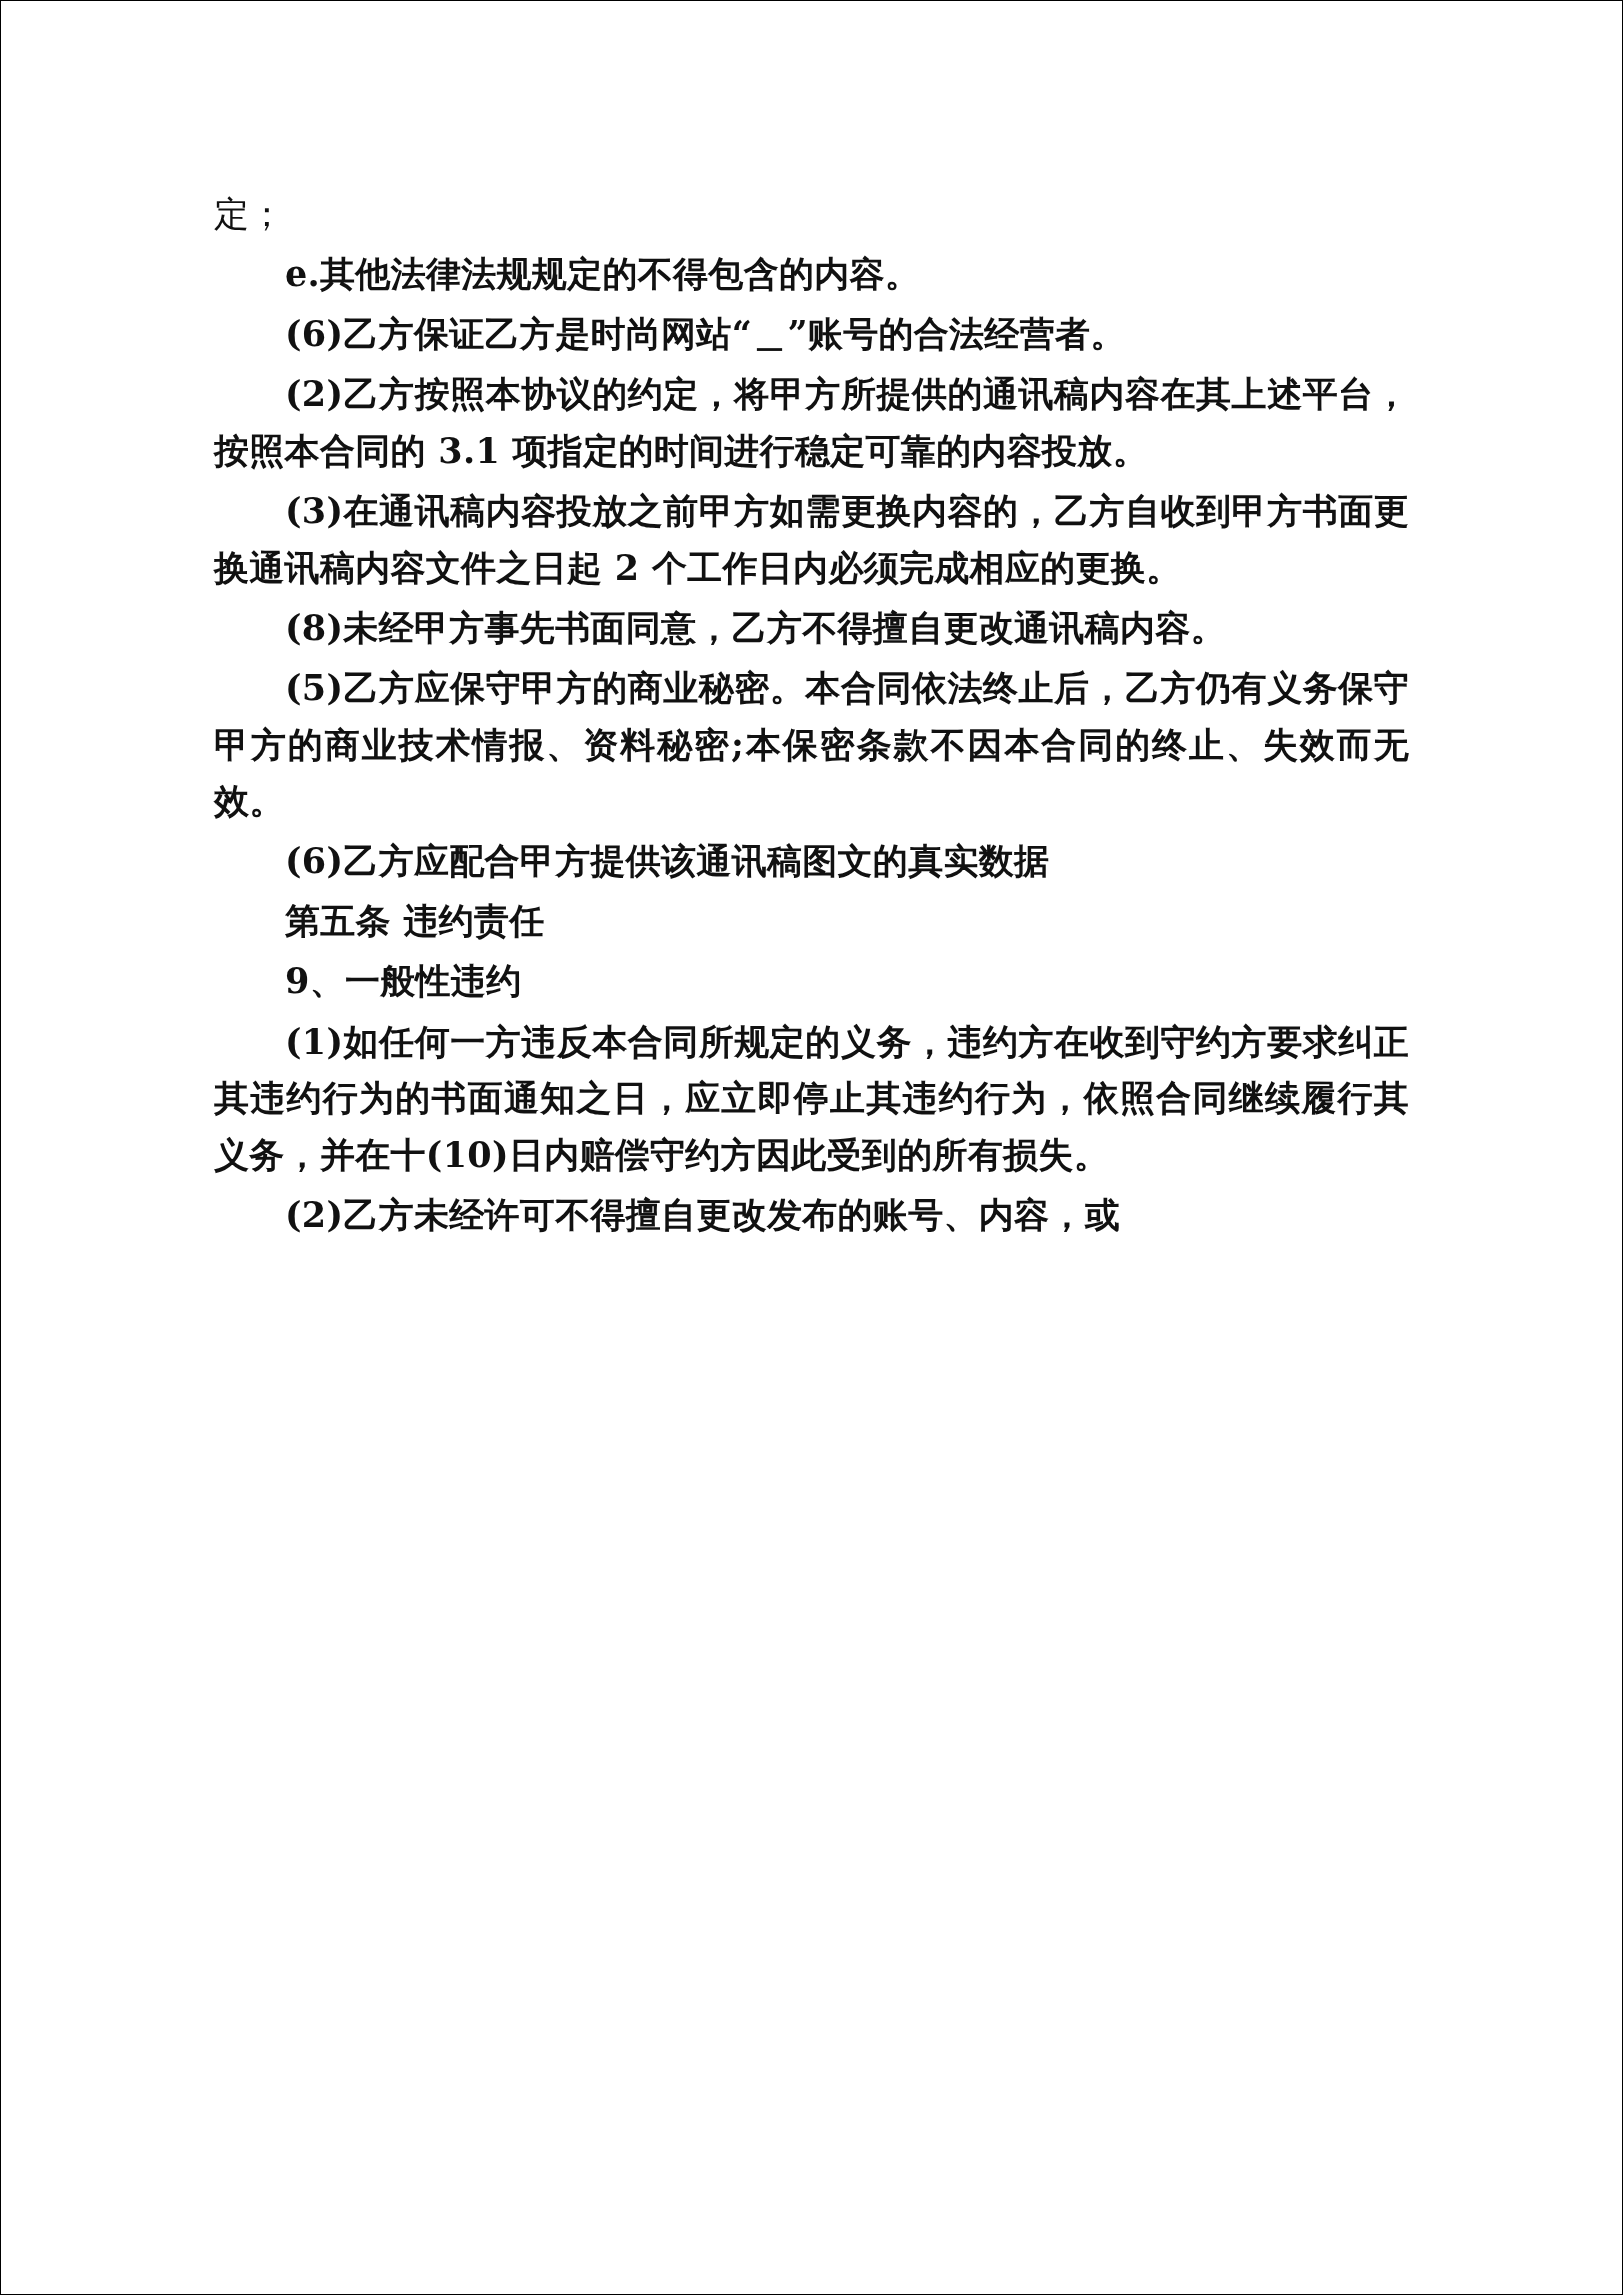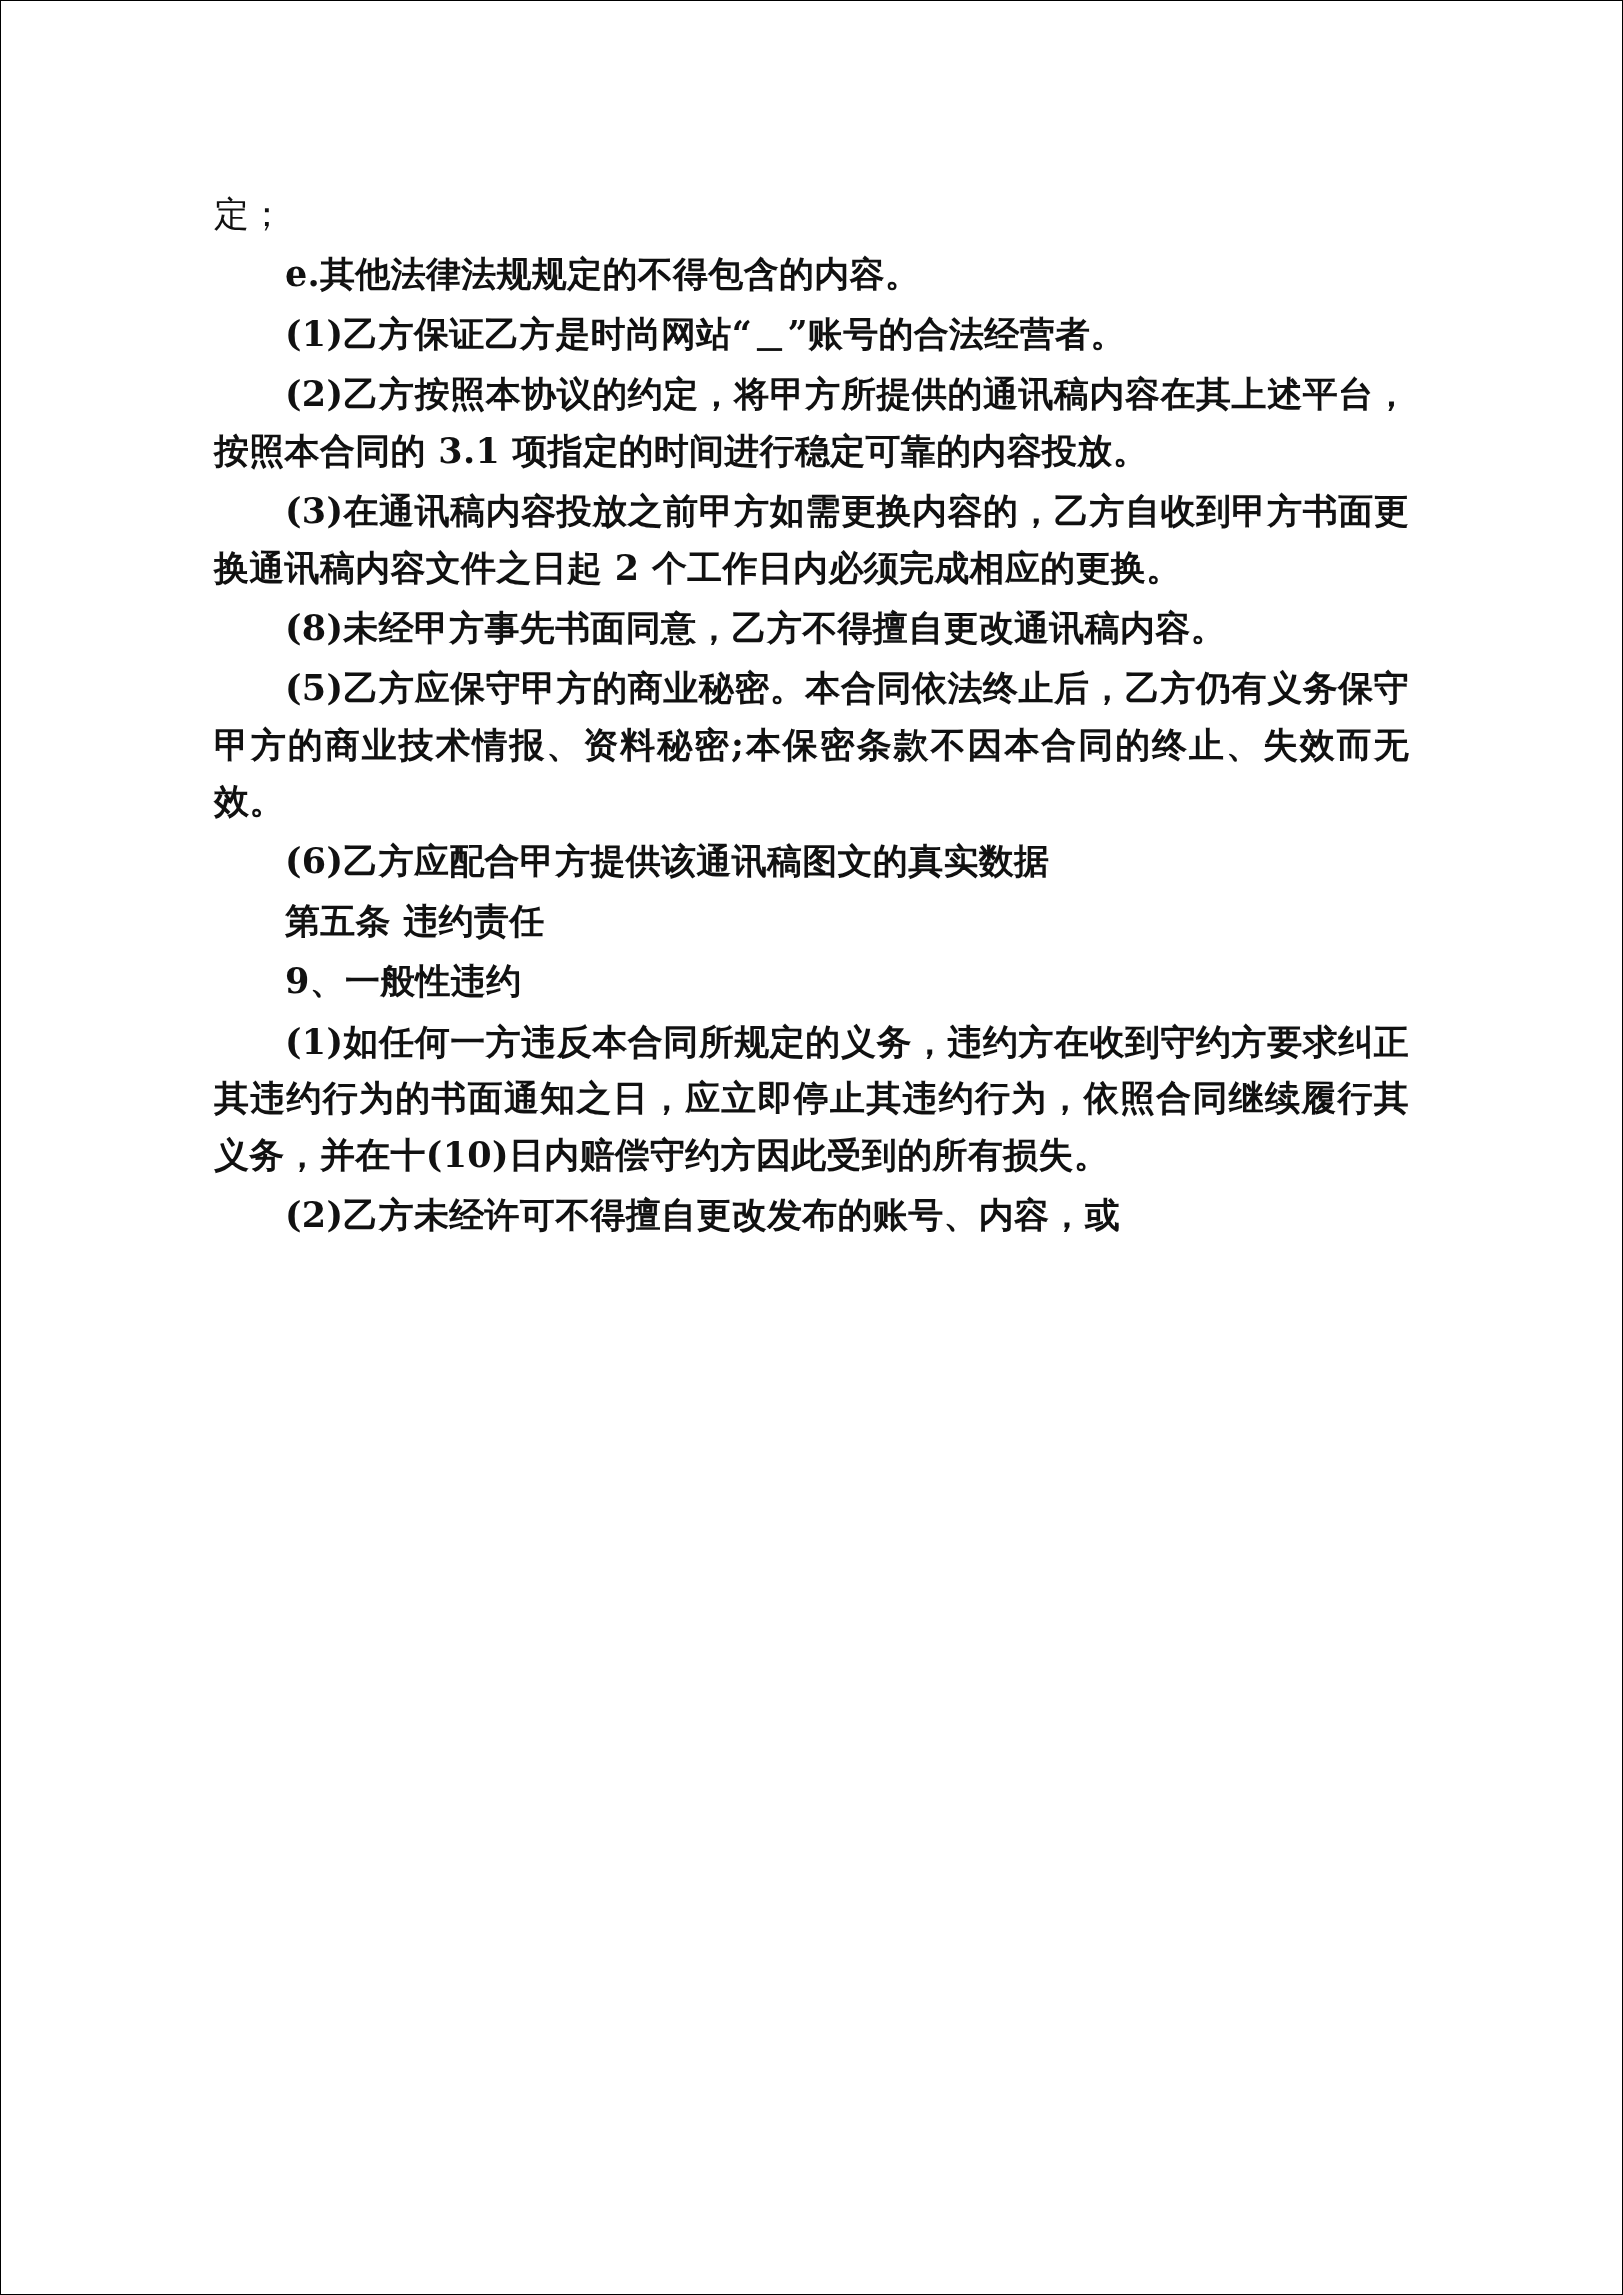--- a/index.html
+++ b/index.html
@@ -41,21 +41,21 @@
     text-indent: 0;
   }
 </style>
 </head>
 <body>
 
 <div class="page">
   <div class="content">
     <p class="noindent">定；</p>
     <p class="indent">e.其他法律法规规定的不得包含的内容。</p>
-    <p class="indent">(1)乙方保证乙方是时尚网站“＿”账号的合法经营者。</p>
+    <p class="indent">(6)乙方保证乙方是时尚网站“＿”账号的合法经营者。</p>
     <p class="indent">(2)乙方按照本协议的约定，将甲方所提供的通讯稿内容在其上述平台，按照本合同的 3.1 项指定的时间进行稳定可靠的内容投放。</p>
     <p class="indent">(3)在通讯稿内容投放之前甲方如需更换内容的，乙方自收到甲方书面更换通讯稿内容文件之日起 2 个工作日内必须完成相应的更换。</p>
     <p class="indent">(8)未经甲方事先书面同意，乙方不得擅自更改通讯稿内容。</p>
     <p class="indent">(5)乙方应保守甲方的商业秘密。本合同依法终止后，乙方仍有义务保守甲方的商业技术情报、资料秘密;本保密条款不因本合同的终止、失效而无效。</p>
     <p class="indent">(6)乙方应配合甲方提供该通讯稿图文的真实数据</p>
     <p class="indent">第五条 违约责任</p>
     <p class="indent">9、一般性违约</p>
     <p class="indent">(1)如任何一方违反本合同所规定的义务，违约方在收到守约方要求纠正其违约行为的书面通知之日，应立即停止其违约行为，依照合同继续履行其义务，并在十(10)日内赔偿守约方因此受到的所有损失。</p>
     <p class="indent">(2)乙方未经许可不得擅自更改发布的账号、内容，或</p>
   </div>

